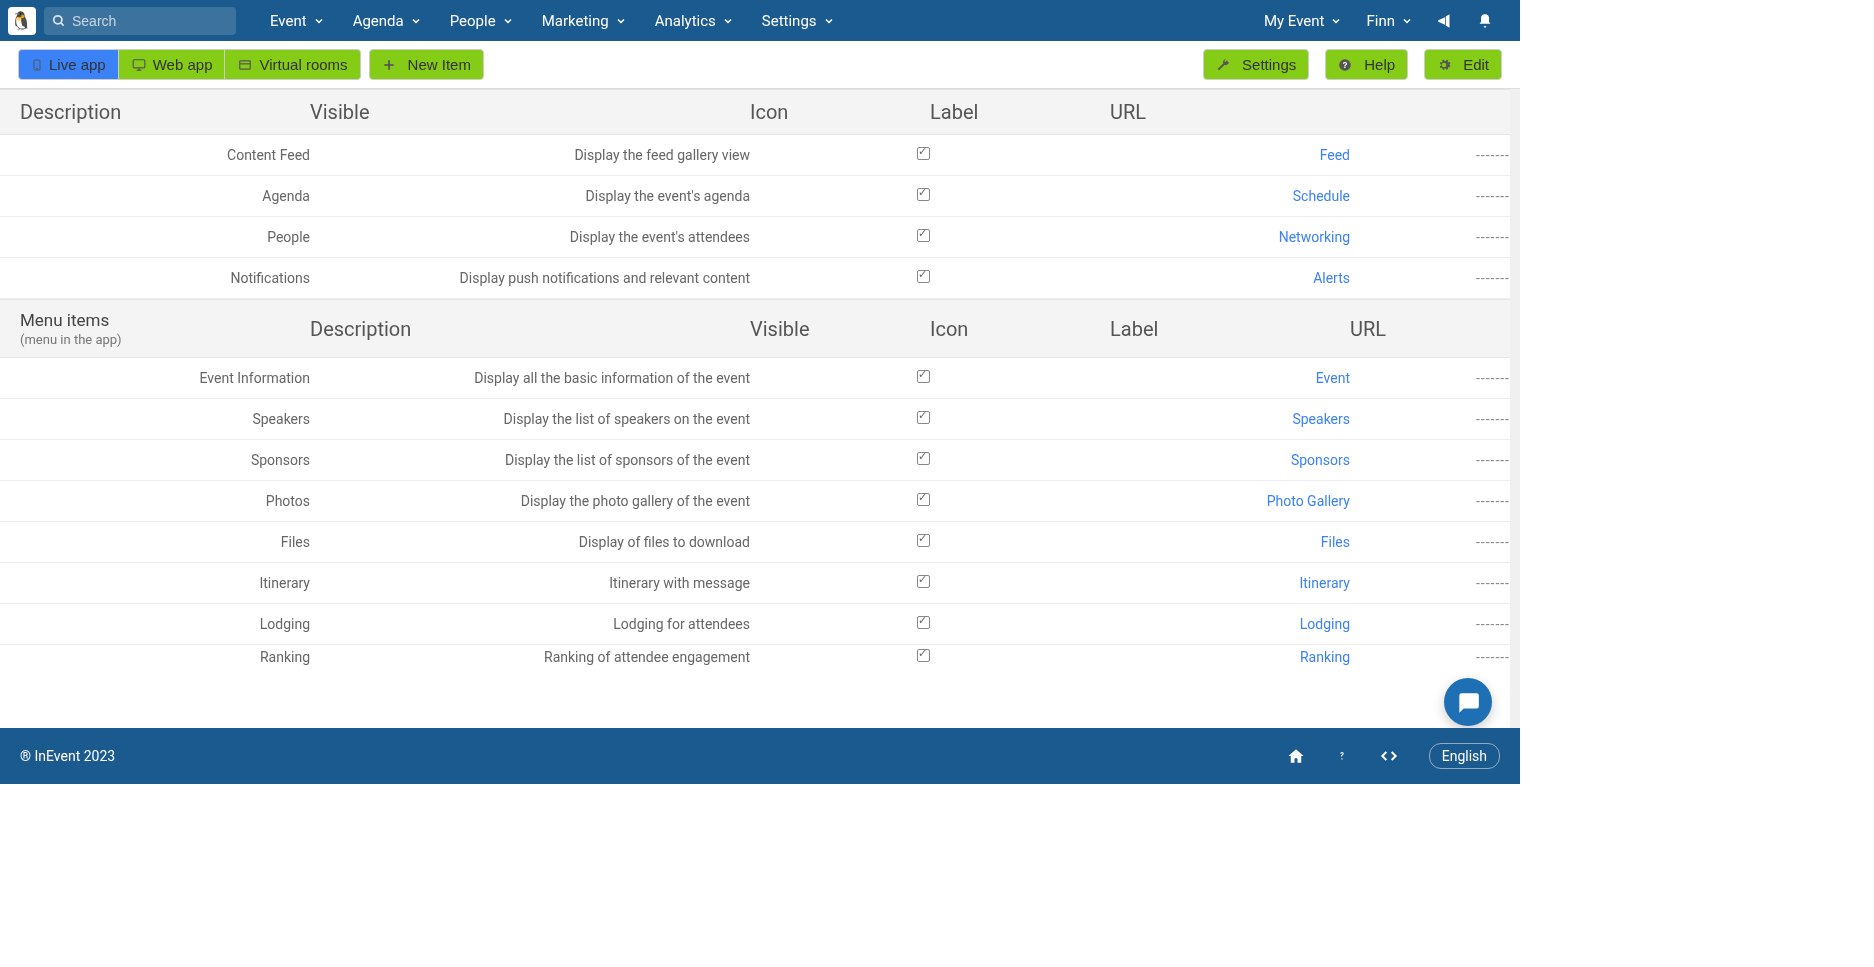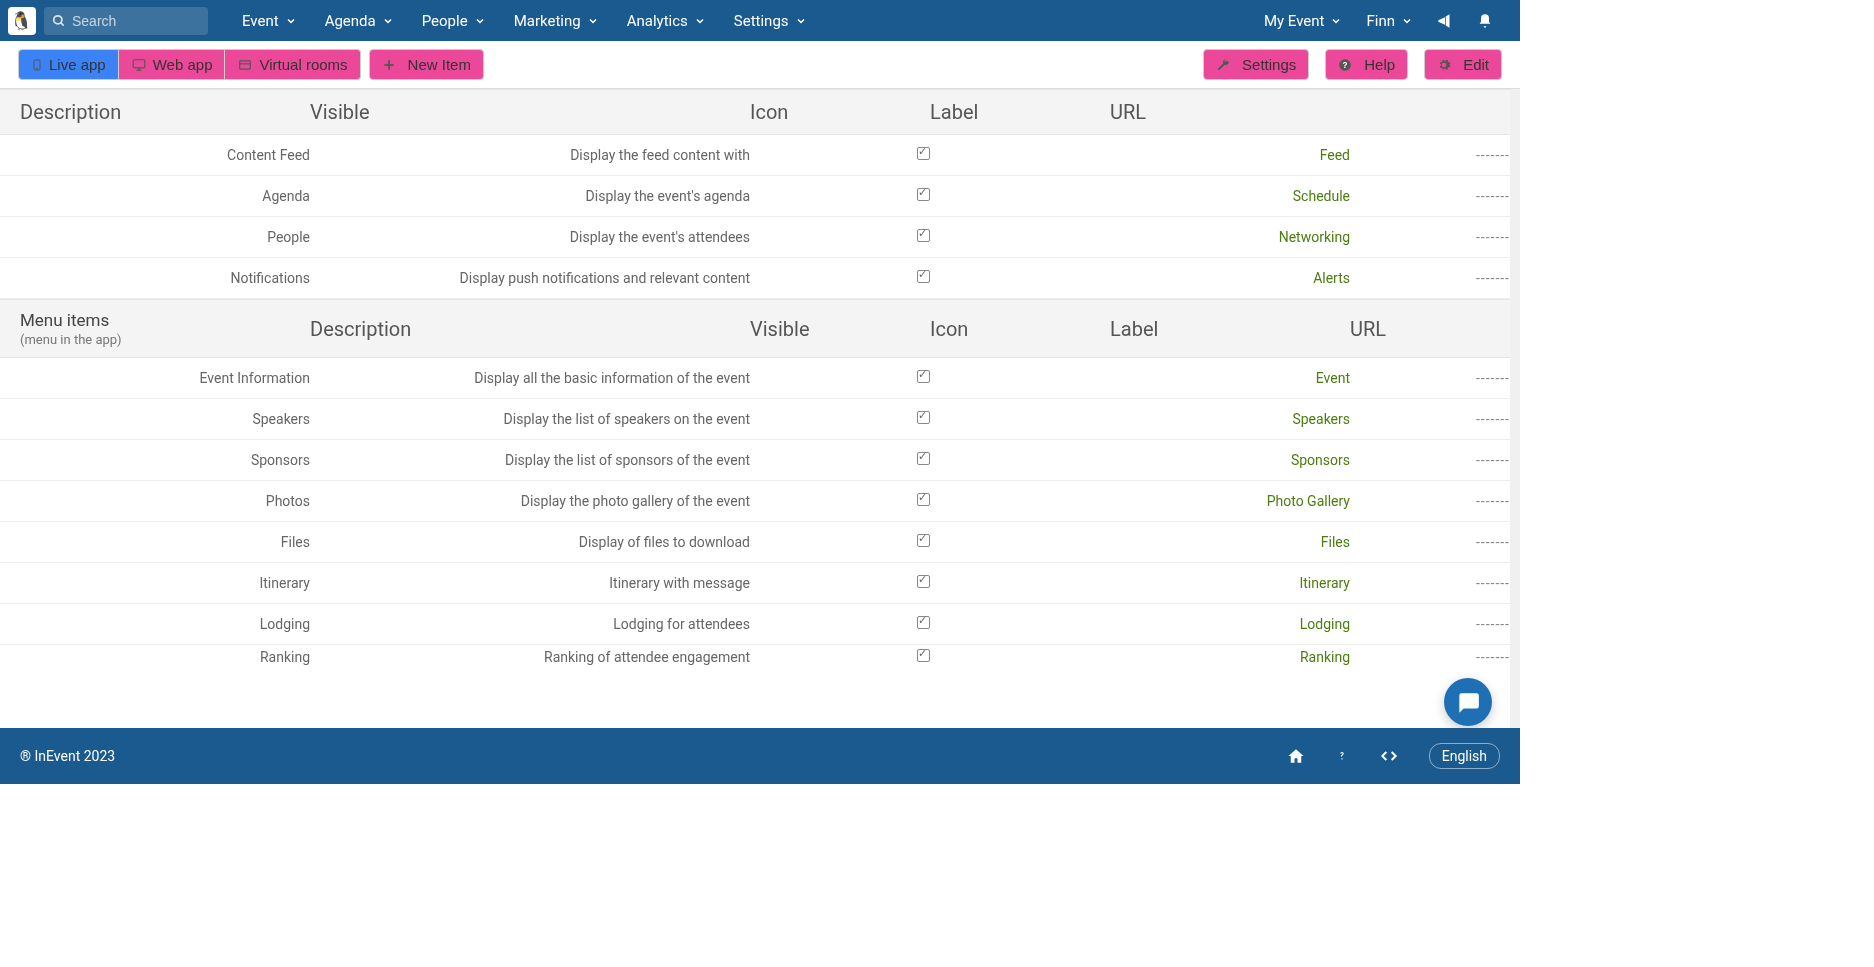--- a/index.html
+++ b/index.html
@@ -29,21 +29,21 @@
     display:flex;align-items:center;justify-content:center;
     margin-right:8px;
     font-size:18px;
   }
   .search-box {
     background: rgba(255,255,255,0.15);
     border-radius:4px;
     height:28px;
     display:flex;align-items:center;
     padding:0 8px;
-    width:164px;
+    width:192px;
   }
   .search-box svg { margin-right:6px; flex-shrink:0; }
   .search-box input {
     background:transparent;border:none;outline:none;color:#fff;font-size:14px;width:100%;
   }
   .search-box input::placeholder { color:rgba(255,255,255,0.7); }
   .nav-menu { display:flex; margin-left:20px; }
   .nav-item {
     padding:0 14px;
     height:41px;
@@ -61,21 +61,21 @@
   .subnav {
     height:48px;
     background:#fff;
     border-bottom:1px solid #ddd;
     display:flex;align-items:center;
     padding:0 18px;
   }
   .btn-group { display:flex; }
   .btn {
     border:1px solid #ccc;
-    background:#ec4899;
+    background:#84cc16;
     padding:6px 12px;
     font-size:15px;
     color:#333;
     display:flex;align-items:center;
     cursor:pointer;
     gap:6px;
   }
   .btn-group .btn:first-child { border-radius:4px 0 0 4px; }
   .btn-group .btn:not(:first-child) { border-left:none; }
   .btn-group .btn:last-child { border-radius:0 4px 4px 0; }
@@ -112,21 +112,21 @@
     grid-template-columns: 290px 440px 180px 180px 240px 1fr;
     align-items:center;
     padding:12px 0 12px 20px;
     border-bottom:1px solid #eee;
     font-size:14px;
     color:#555;
     text-align:right;
   }
   .row .cell-name { color:#666; }
   .row .cell-desc { color:#666; }
-  .row .cell-label { color:#4d7c0f; }
+  .row .cell-label { color:#3b82f6; }
   .row .cell-url { color:#888; letter-spacing:1px; }
   .checkbox {
     width:13px;height:13px;
     border:1px solid #888;
     border-radius:2px;
     position:relative;
     display:inline-block;
   }
   .checkbox::after {
     content:"✓";
@@ -304,21 +304,21 @@
 <div class="content" id="content-area">
     <div class="section-header">
     <div class="col-h">Description</div>
     <div class="col-h">Visible</div>
     <div class="col-h">Icon</div>
     <div class="col-h">Label</div>
     <div class="col-h">URL</div>
     </div>
     <div class="row">
       <div class="cell-name">Content Feed</div>
-      <div class="cell-desc">Display the feed content with</div>
+      <div class="cell-desc">Display the feed gallery view</div>
       <div><span class="checkbox"></span></div>
       <div></div>
       <div class="cell-label">Feed</div>
       <div class="cell-url">-------</div>
     </div>
     <div class="row">
       <div class="cell-name">Agenda</div>
       <div class="cell-desc">Display the event's agenda</div>
       <div><span class="checkbox"></span></div>
       <div></div>

